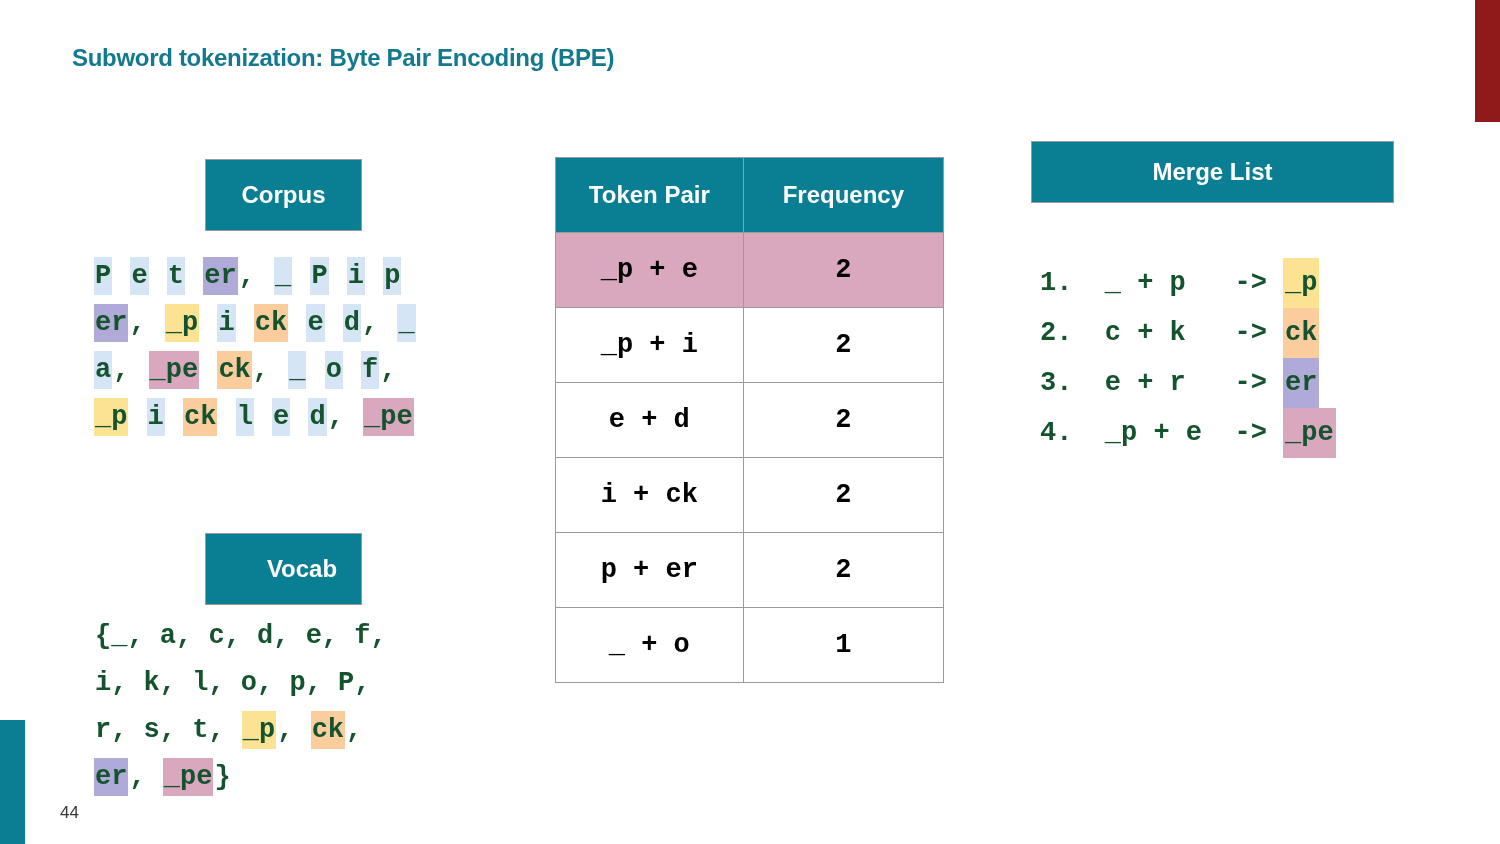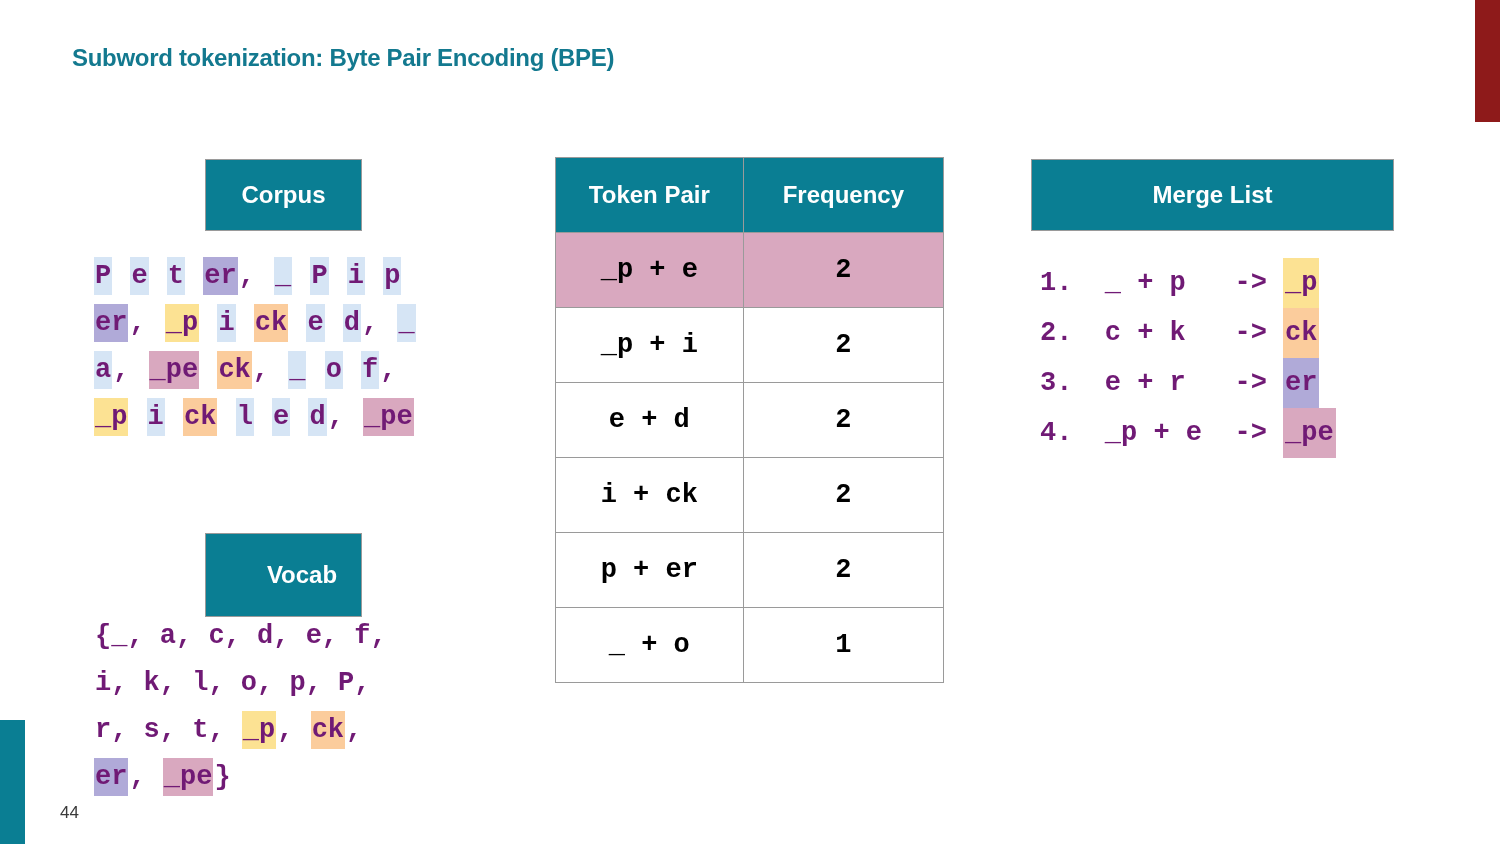--- a/index.html
+++ b/index.html
@@ -25,27 +25,27 @@
   }
 
   
   .chip{
     position:absolute;background:#0A7E93;border:1px solid #9a9a9a;
     color:#ffffff;font-size:24px;font-weight:bold;
     display:flex;align-items:center;justify-content:center;
     box-sizing:border-box;
   }
   .chip-corpus{left:205px;top:159px;width:157px;height:72px;}
-  .chip-vocab{left:205px;top:533px;width:157px;height:84px;padding-left:37px;}
-  .chip-merge{left:1031px;top:159px;width:363px;height:72px;}
+  .chip-vocab{left:205px;top:533px;width:157px;height:72px;padding-left:37px;}
+  .chip-merge{left:1031px;top:141px;width:363px;height:62px;}
 
   
   .mono{
     font-family:"Liberation Mono", monospace;
-    font-size:27px;font-weight:bold;color:#701a75;
+    font-size:27px;font-weight:bold;color:#14532d;
     letter-spacing:0px;
   }
   .corpus-block{
     position:absolute;left:94px;top:253px;width:400px;
     line-height:47px;
   }
   .vocab-block{
     position:absolute;left:94px;top:613px;width:400px;
     line-height:47px;
   }

